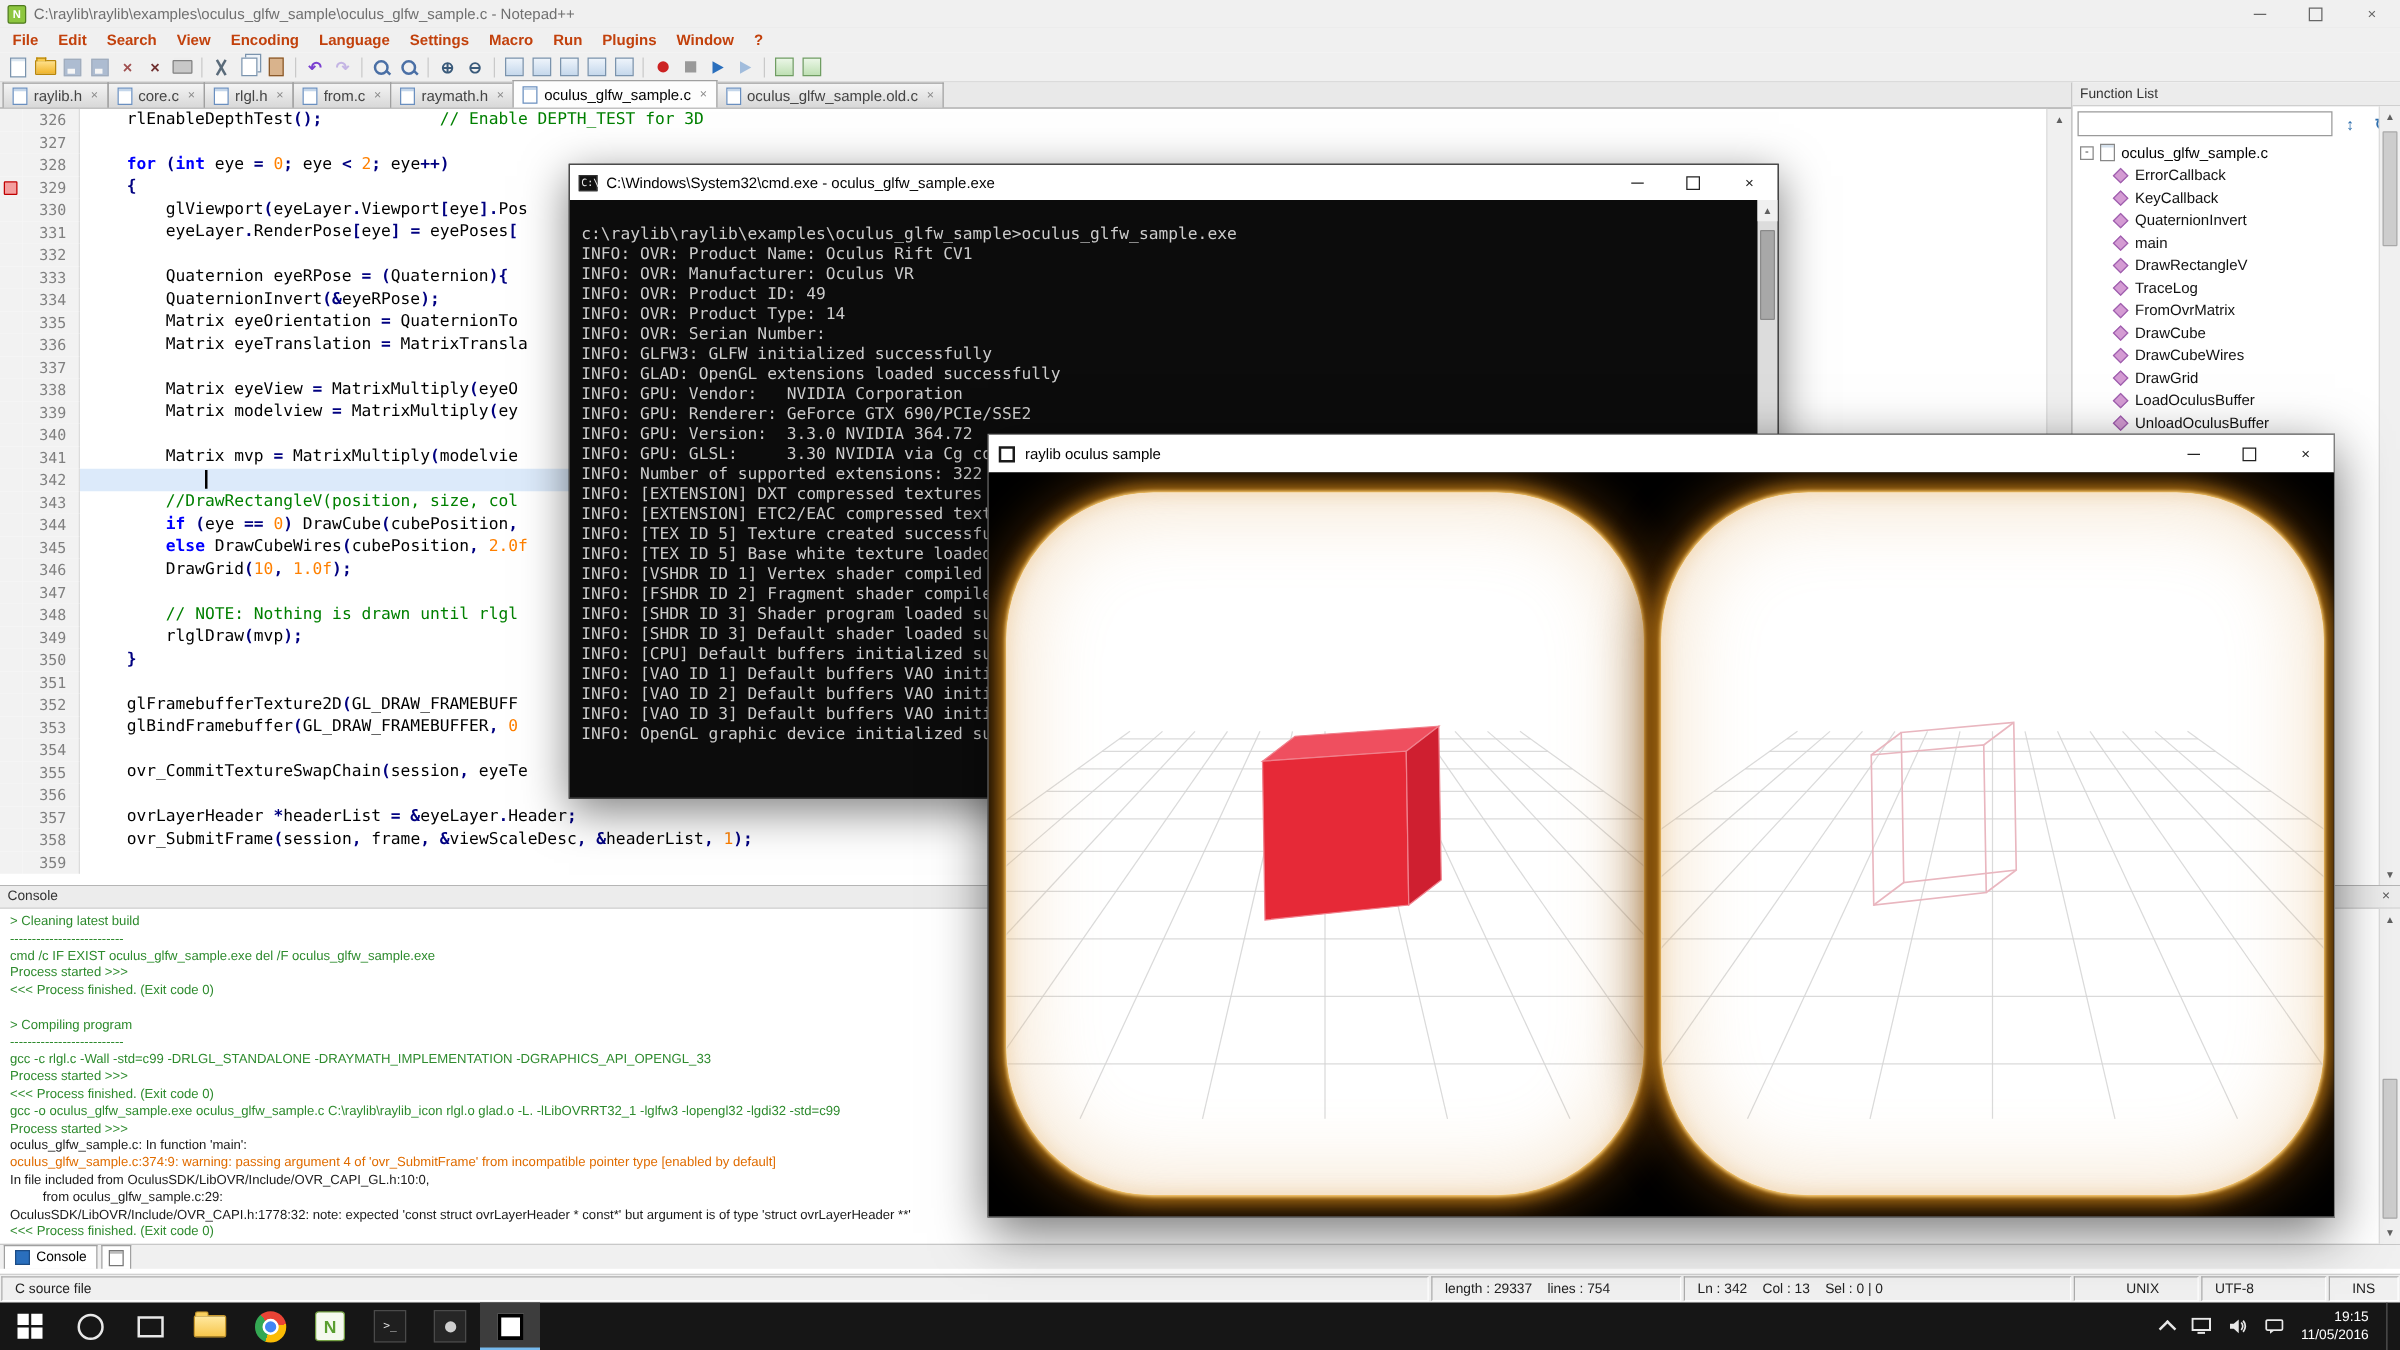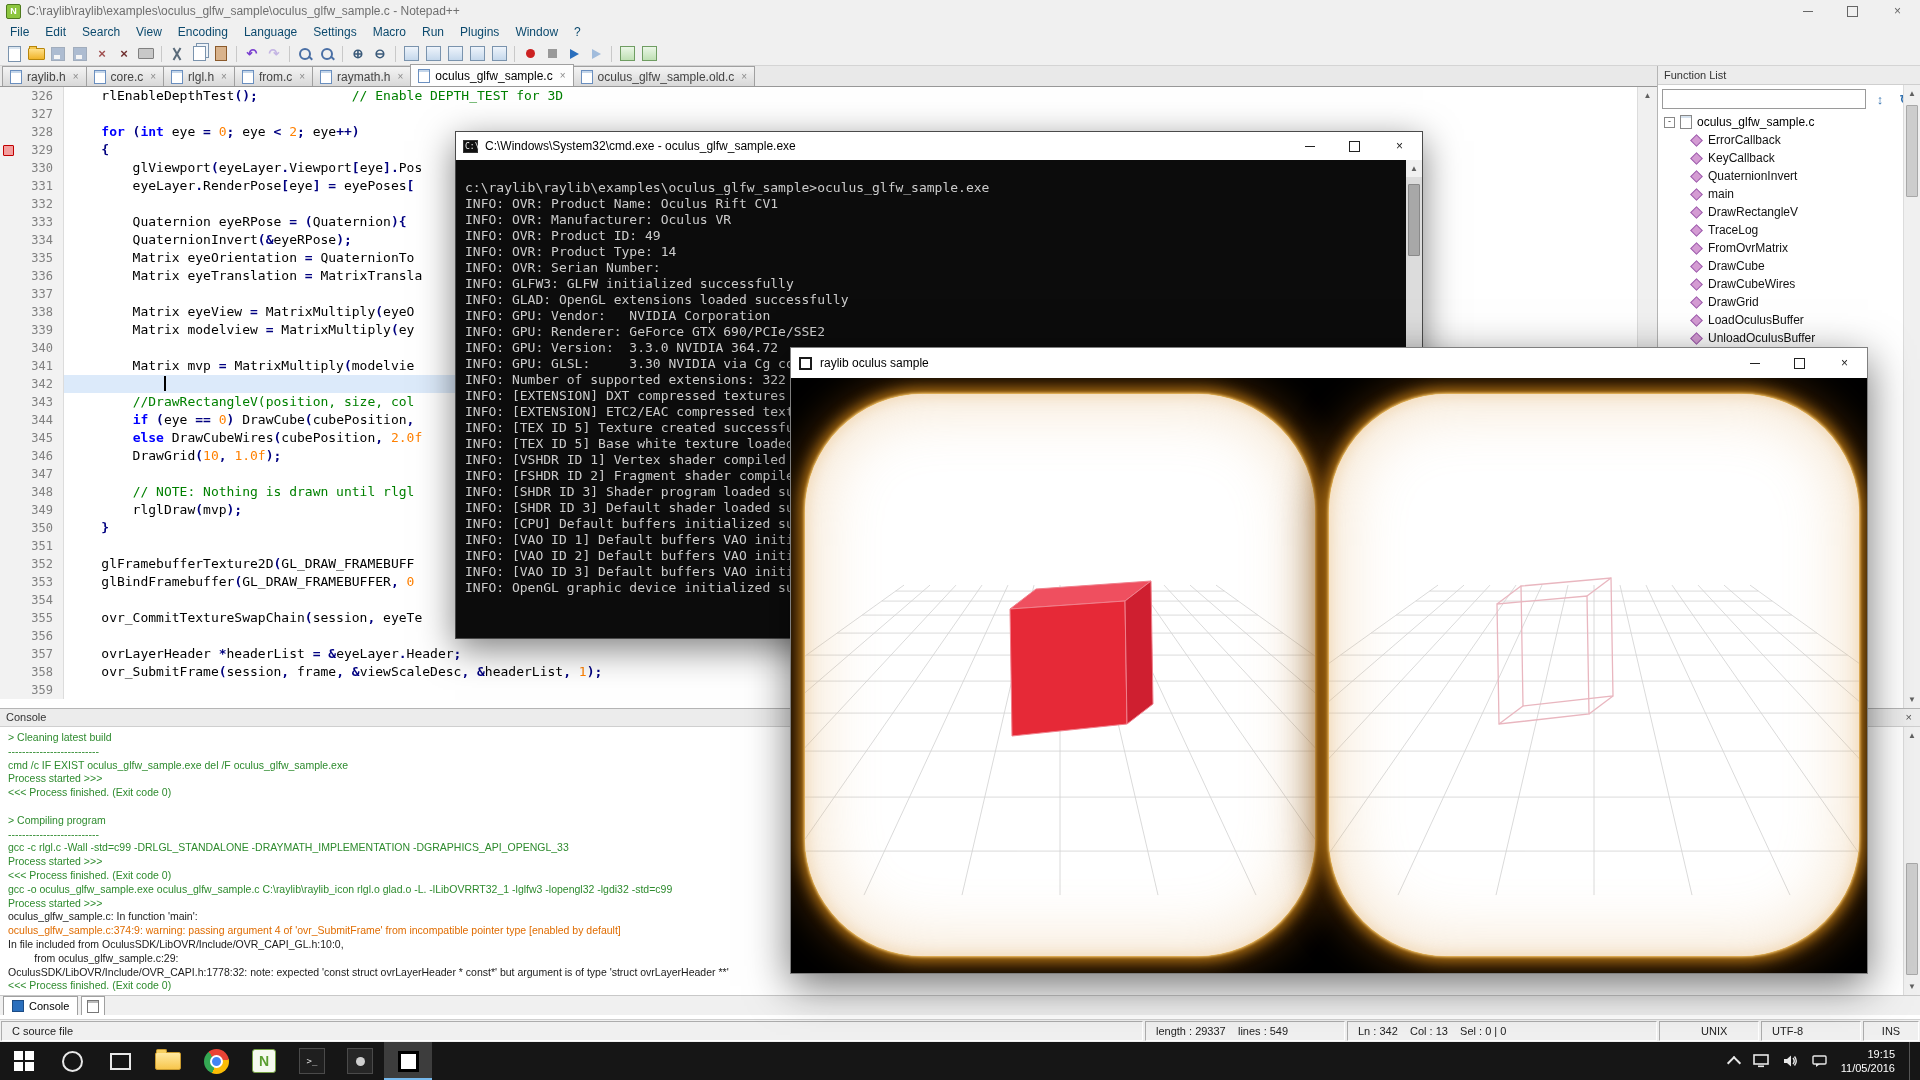--- a/index.html
+++ b/index.html
@@ -10,21 +10,21 @@
   #npp{position:absolute;left:0;top:0;width:1920px;height:1042px;background:#fff;z-index:1;}
   #npp-titlebar{position:absolute;left:0;top:0;width:100%;height:22px;background:#f0f0f0;display:flex;align-items:center;border-bottom:1px solid #e2e2e2;}
   .npp-app-icon{width:13px;height:13px;margin:0 6px 0 6px;background:#8dc63f;border:1px solid #4e7a1e;border-radius:2px;display:flex;align-items:center;justify-content:center;color:#fff;font-size:9px;font-weight:bold;}
   #npp-title{font-size:12px;color:#6f6f6f;flex:1;white-space:nowrap;overflow:hidden;}
   .winctl{display:flex;height:100%;}
   .ctl{width:45px;height:100%;display:flex;align-items:center;justify-content:center;color:#666;font-size:12px;}
   .ctl .bar{width:10px;height:1px;background:#666;}
   .ctl .box{width:9px;height:9px;border:1px solid #666;}
 
   #npp-menubar{position:absolute;left:0;top:22px;width:100%;height:20px;background:#f0f0f0;display:flex;align-items:center;padding-left:2px;box-sizing:border-box;}
-  .menu-item{font-size:12px;color:#0c4a6e;padding:2px 8px;}
+  .menu-item{font-size:12px;color:#c2410c;padding:2px 8px;font-weight:bold;}
 
   #npp-toolbar{position:absolute;left:0;top:42px;width:100%;height:24px;background:#f0f0f0;border-bottom:1px solid #d4d4d4;display:flex;align-items:center;padding-left:4px;box-sizing:border-box;gap:2px;}
   .tbi{width:20px;height:20px;display:flex;align-items:center;justify-content:center;}
   .tbsep{width:1px;height:16px;background:#c9c9c9;margin:0 3px;}
   .ic-page{width:11px;height:14px;background:#fff;border:1px solid #7a93ad;box-shadow:inset 0 2px 0 #dbe6f0;}
   .ic-folder{width:15px;height:10px;background:linear-gradient(#ffe08a,#f0b429);border:1px solid #b8860b;border-radius:1px;position:relative;}
   .ic-folder::before{content:"";position:absolute;top:-3px;left:0;width:6px;height:2px;background:#f5c84c;border:1px solid #b8860b;border-bottom:none;}
   .ic-floppy{width:12px;height:12px;background:#4a6fa5;border:1px solid #2d4a73;position:relative;}
   .ic-floppy::after{content:"";position:absolute;left:2px;bottom:1px;width:6px;height:4px;background:#fff;}
   .ic-printer{width:14px;height:9px;background:#c8c8c8;border:1px solid #808080;border-radius:1px;box-shadow:0 -3px 0 -1px #eee;}
@@ -452,21 +452,21 @@
       </div>
       <div class="vscroll" style="left:1903px;top:18px;width:17px;height:268px;">
         <div class="varrow">▲</div>
         <div class="vthumb" style="bottom:20px;height:110px;"></div>
         <div class="varrow" style="position:absolute;bottom:0;left:0;right:0;">▼</div>
       </div>
     </div>
 
     <div id="statusbar">
       <div class="sb-cell sb-doc">C source file</div>
-      <div class="sb-cell sb-len">length : 29337    lines : 549</div>
+      <div class="sb-cell sb-len">length : 29337    lines : 754</div>
       <div class="sb-cell sb-pos">Ln : 342    Col : 13    Sel : 0 | 0</div>
       <div class="sb-cell sb-eol">UNIX</div>
       <div class="sb-cell sb-enc">UTF-8</div>
       <div class="sb-cell sb-ins">INS</div>
     </div>
   </div>
 
   <div id="cmdwin">
     <div id="cmd-titlebar">
       <span class="cmd-ic">C:\</span>

